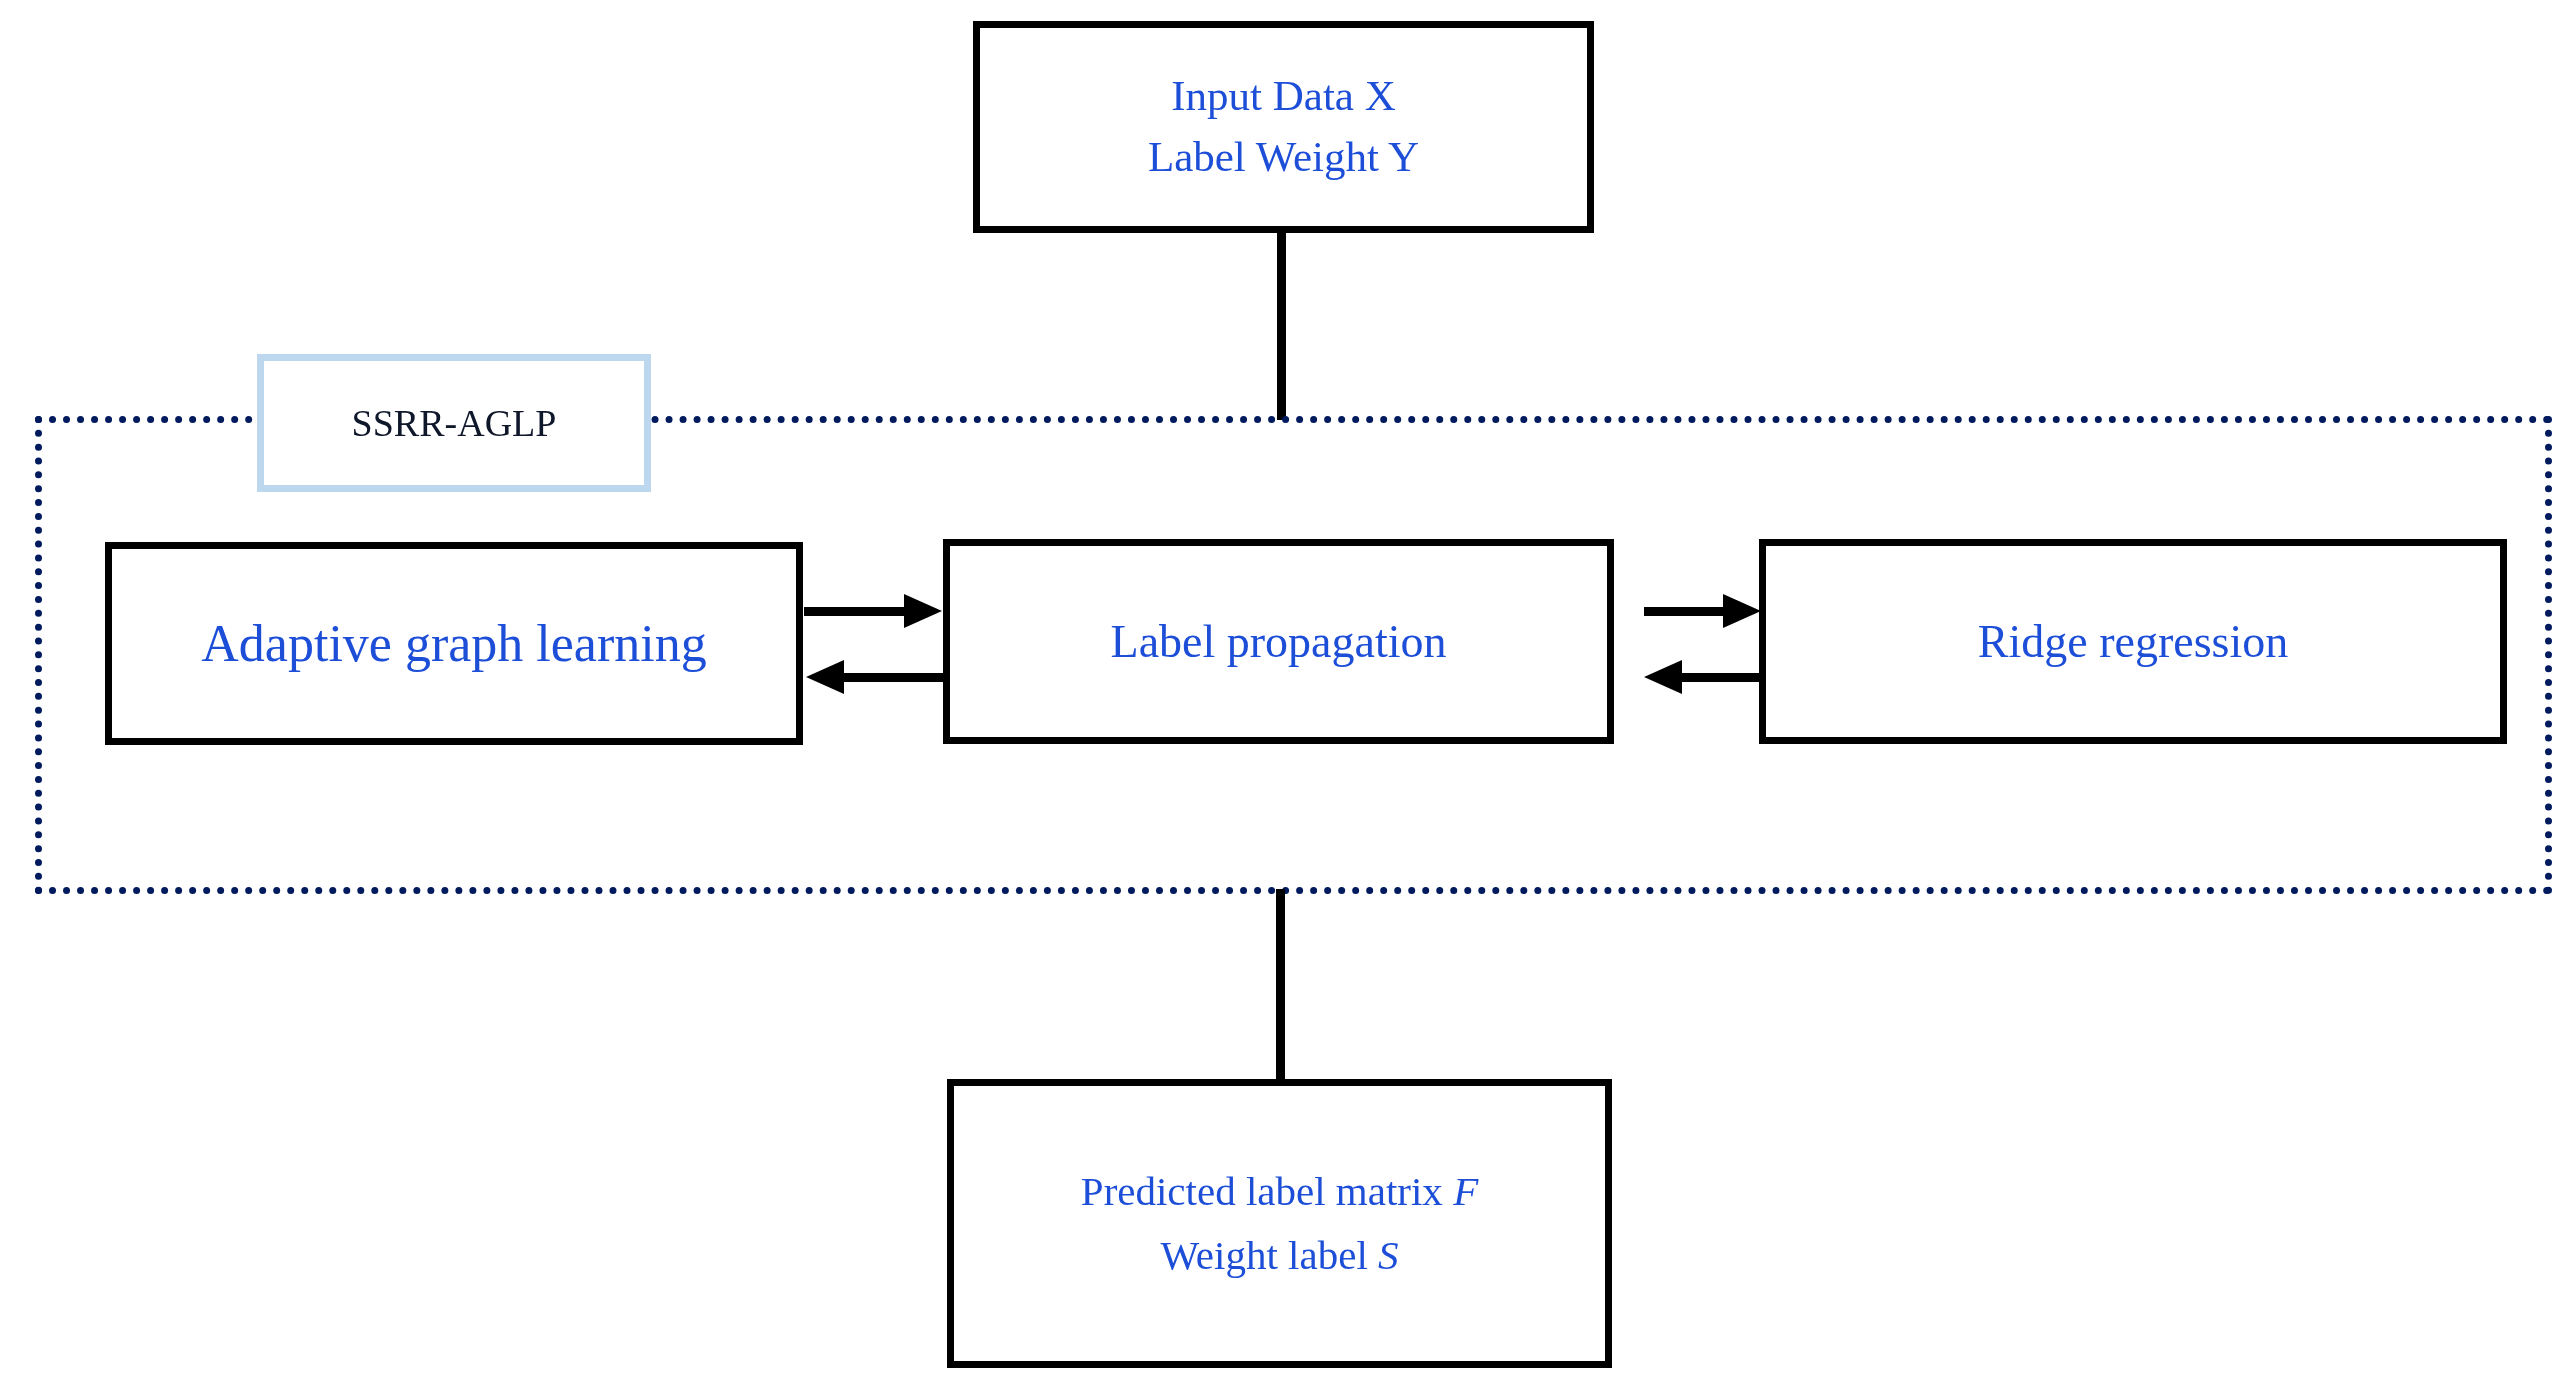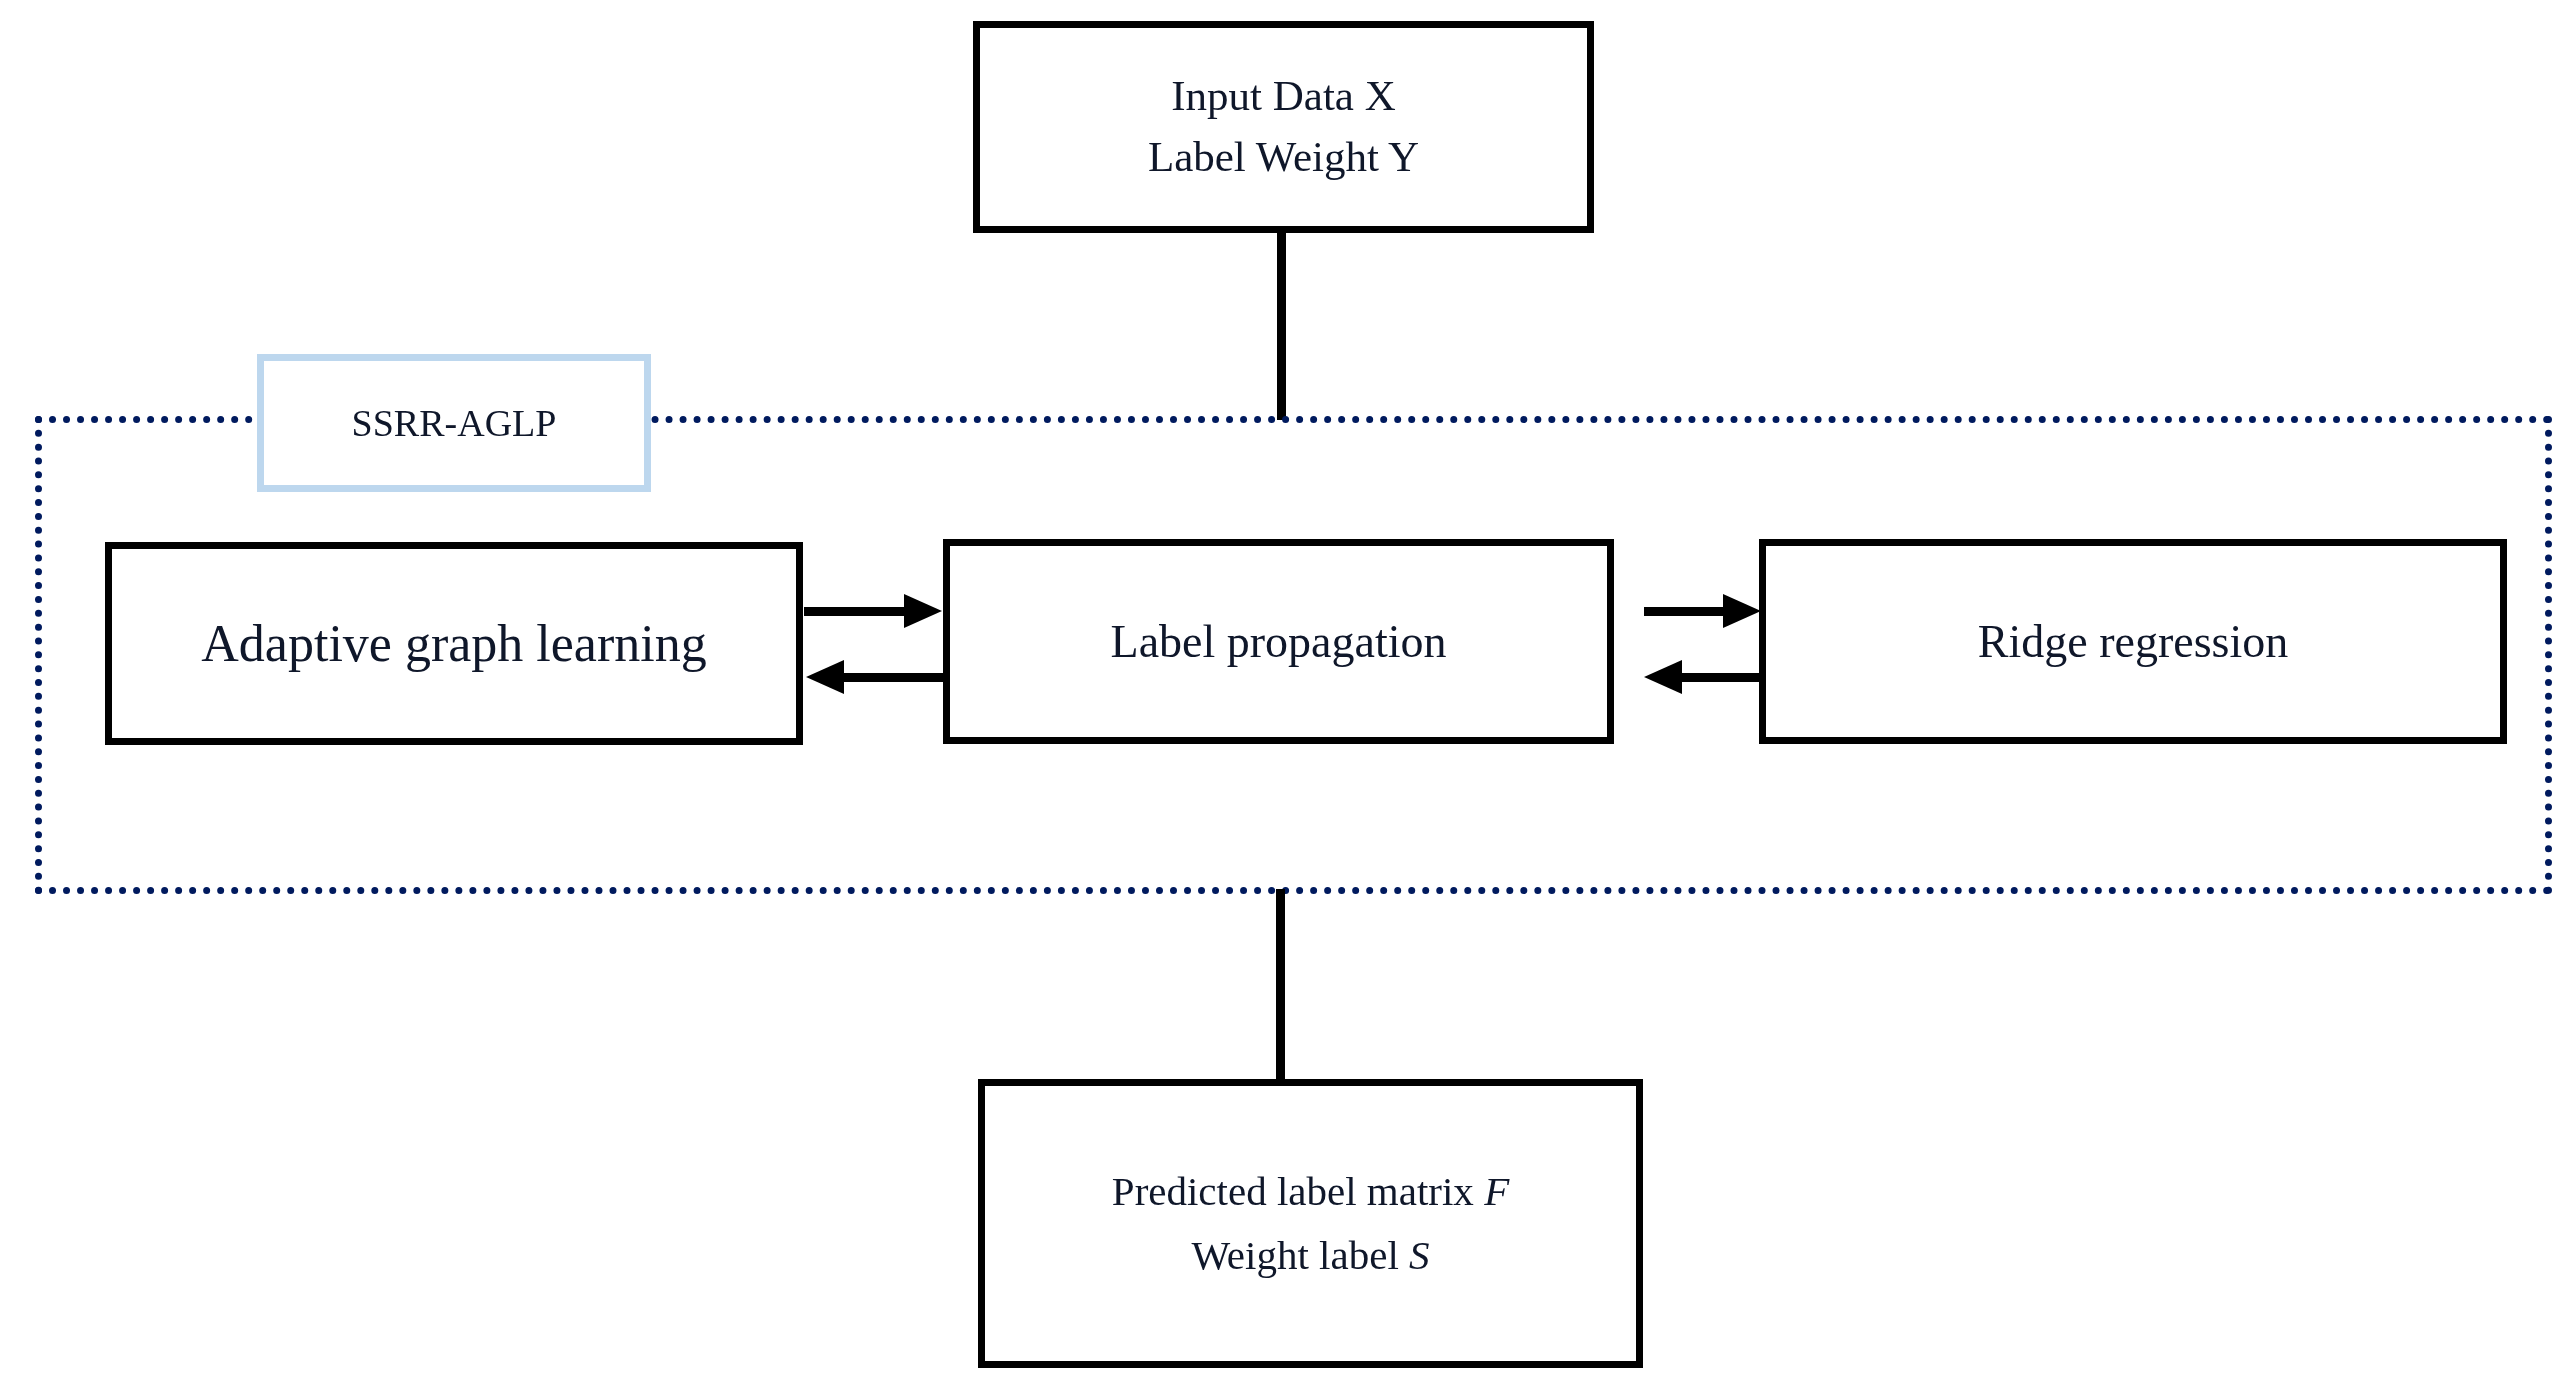--- a/index.html
+++ b/index.html
@@ -21,21 +21,21 @@
   .node-box {
     position: absolute;
     box-sizing: border-box;
     background: #ffffff;
     border: 7.4px solid #000000;
     display: flex;
     flex-direction: column;
     align-items: center;
     justify-content: center;
     text-align: center;
-    color: #0f172a;
+    color: #1d4ed8;
     line-height: 1.30;
   }
   .node-box .line {
     display: block;
     white-space: nowrap;
   }
   .ital {
     font-style: italic;
   }
   
@@ -59,21 +59,20 @@
   #box-ridge {
     left: 1759px;  top: 539px;
     width: 748px;  height: 205px;
     font-size: 46px;
     align-items: center;
   }
   #box-output {
     left: 947px;  top: 1079px;
     width: 665px;  height: 289px;
     font-size: 41px;
-    margin-left: 31px;
   }
   #box-output .line { margin: 5px 0; }
 
   
   #group-container {
     position: absolute;
     left: 35px;   top: 416px;
     width: 2517px; height: 478px;
     box-sizing: border-box;
     border: 7.4px dotted #001A5E;

